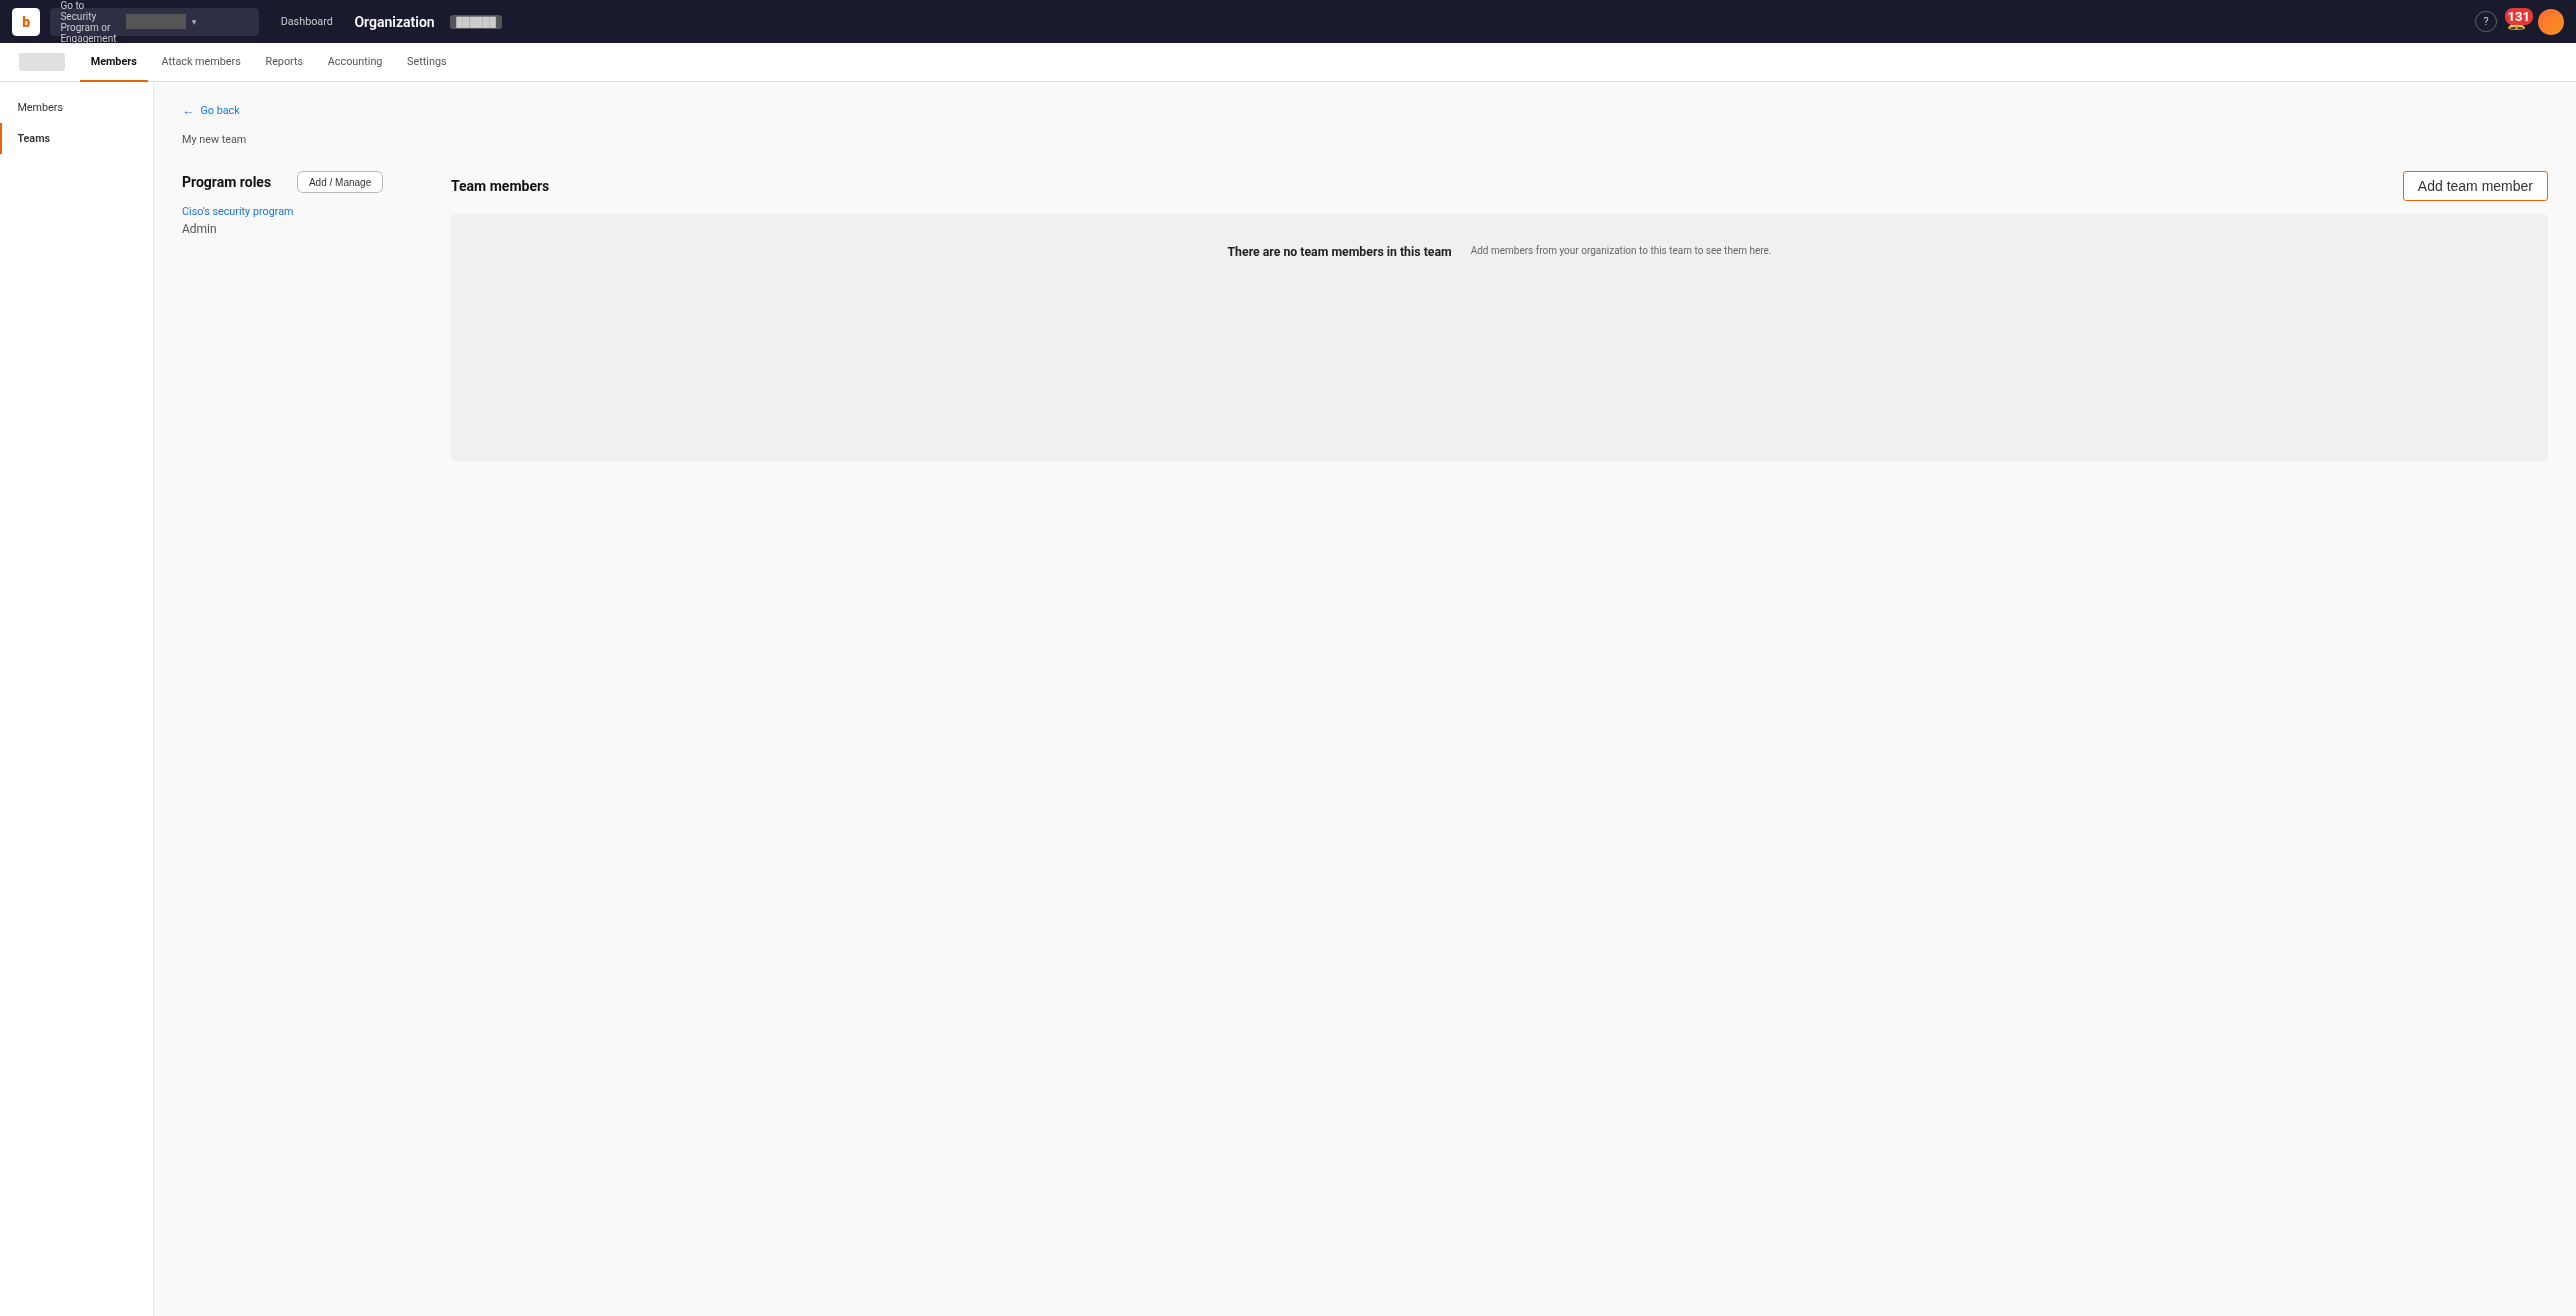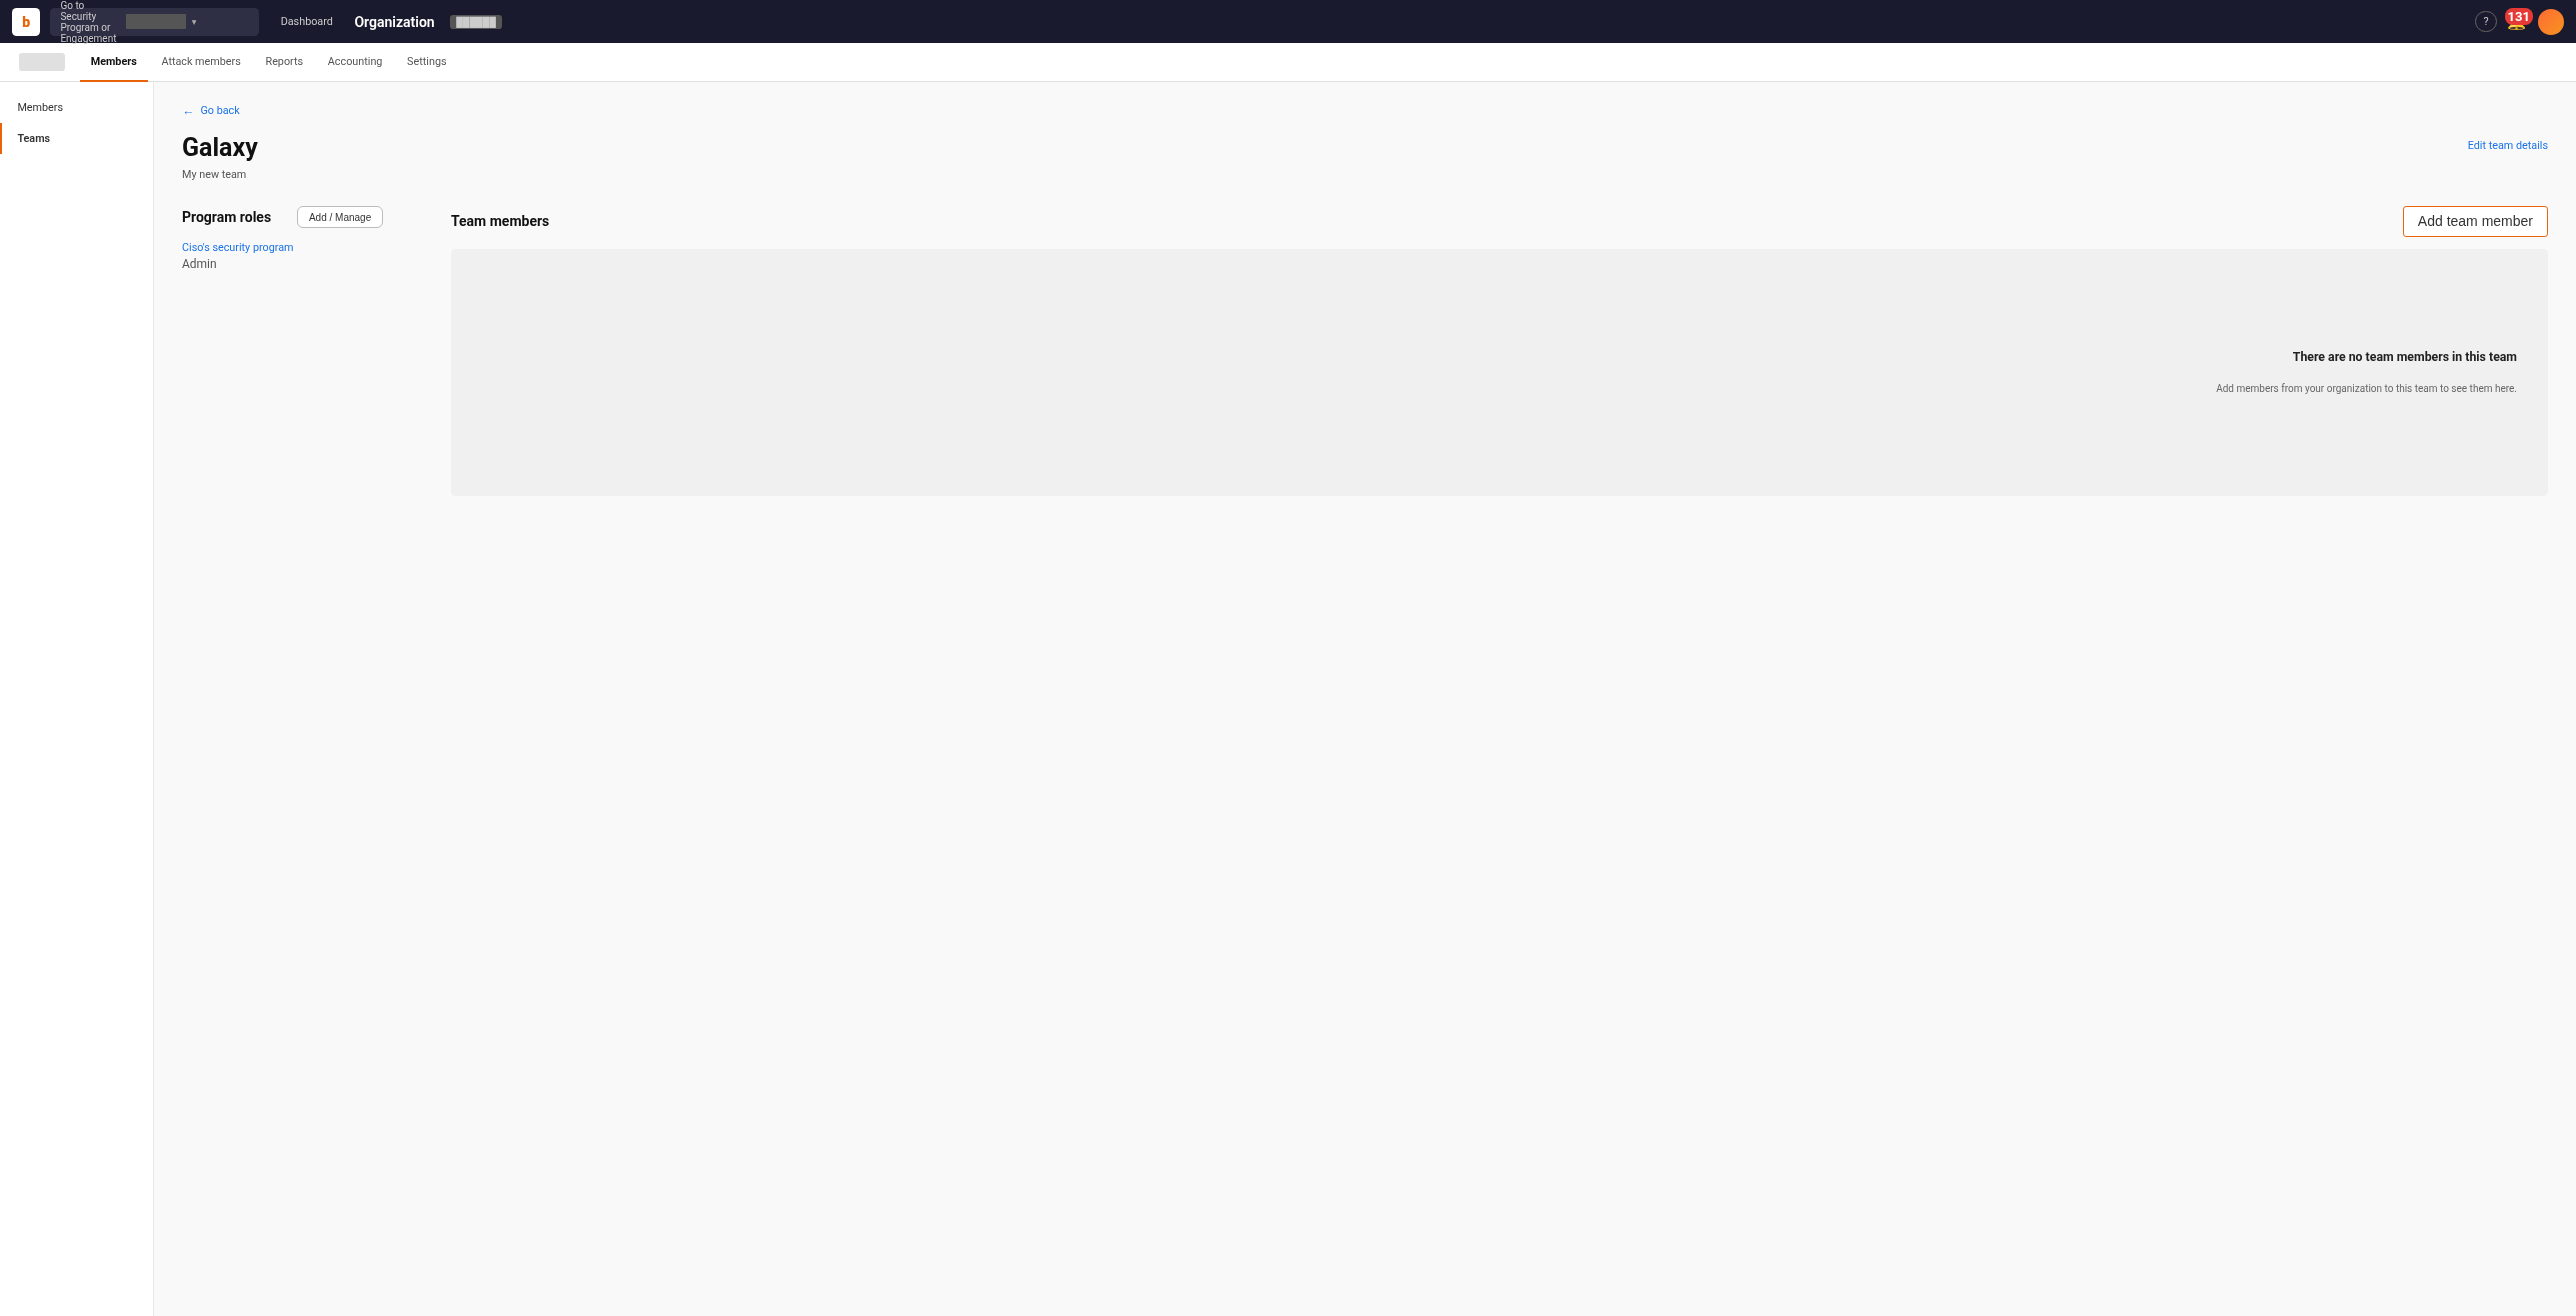--- a/index.html
+++ b/index.html
@@ -160,22 +160,22 @@
       display: flex; align-items: center; justify-content: space-between;
       margin-bottom: 12.3px;
     }
     .add-member-btn {
       padding: 6.2px 14px; border: 1.5px solid #e8630a; border-radius: 3.1px;
       background: #fff; font-size: 14px; cursor: pointer; color: #333;
       font-weight: 500;
     }
     .empty-members {
       background: #f0f0f0; border-radius: 4.6px;
-      min-height: 247px; display: flex; align-items: flex-end; justify-content: center;
-      flex-direction: column; gap: 19px; padding: 31px;
+      min-height: 247px; display: flex; align-items: flex-start; justify-content: center;
+      gap: 19px; padding: 31px;
     }
     .empty-title {
       font-size: 12.3px; font-weight: 700; color: #222;
     }
     .empty-desc {
       font-size: 10px; color: #666; text-align: center;
     }
   </style>
 </head>
 <body>
@@ -222,24 +222,20 @@
     <div class="sidebar-item active">Teams</div>
   </div>
 
   <div class="content">
 
     <a class="go-back">
       <span class="arrow">←</span>
       <span>Go back</span>
     </a>
 
-    <div class="team-header">
-      <h1 class="team-title">Galaxy</h1>
-      <a class="edit-link">Edit team details</a>
-    </div>
     <p class="team-desc">My new team</p>
 
     <div class="sections-row">
 
       <div class="program-roles">
         <div class="section-header">
           <h2 class="section-title">Program roles</h2>
           <button class="add-manage-btn">Add / Manage</button>
         </div>
         <a class="program-link">Ciso's security program</a>

